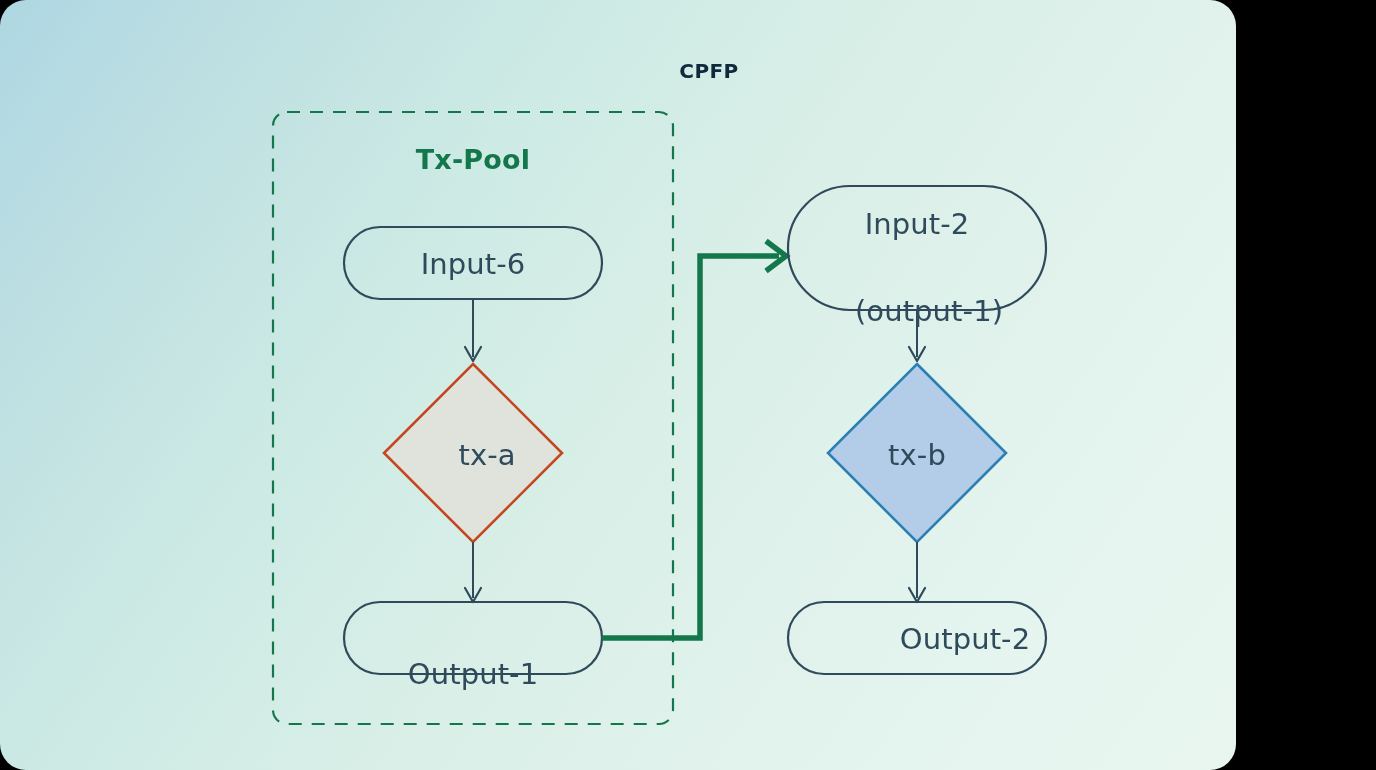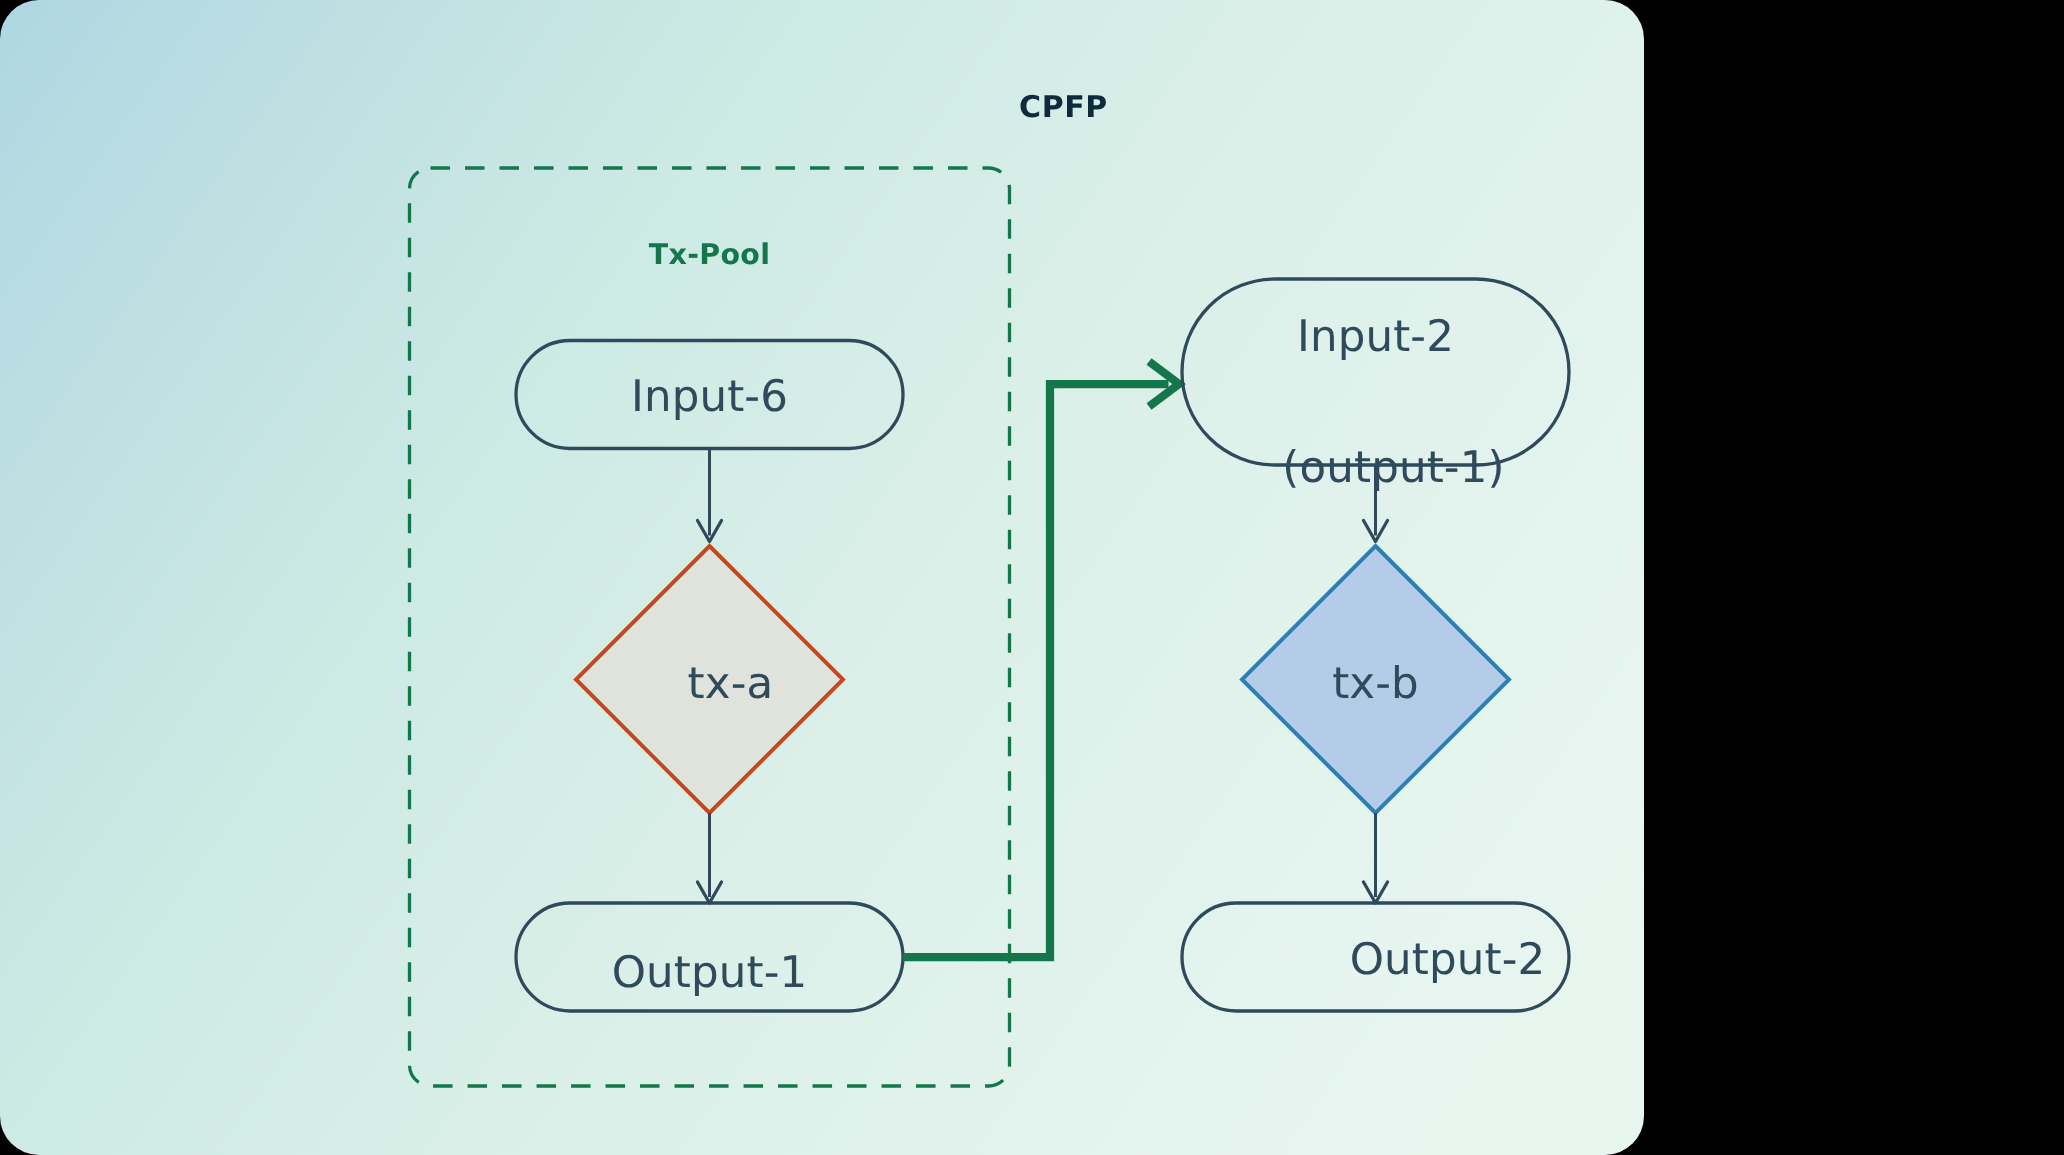--- a/index.html
+++ b/index.html
@@ -8,21 +8,21 @@
     background: #000000;
   }
   body {
     width: 1376px;
     height: 770px;
     overflow: hidden;
     font-family: "DejaVu Sans", "Liberation Sans", sans-serif;
   }
   #canvas {
     position: relative;
-    width: 1096px;
+    width: 1236px;
     height: 770px;
     border-radius: 26px;
     overflow: hidden;
     background: linear-gradient(125deg,
         #aed7e3 0%,
         #bfe0e2 16%,
         #cdeae4 33%,
         #d9efe8 52%,
         #e1f2ec 70%,
         #e6f5ef 86%,
@@ -51,23 +51,23 @@
     top: 71px;
     transform: translate(-50%, -50%);
     font-size: 20px;
     font-weight: bold;
     color: #0e2a3c;
     letter-spacing: 0.4px;
   }
   #subgraph-title {
     position: absolute;
     left: 473px;
-    top: 170px;
+    top: 159px;
     transform: translate(-50%, -50%);
-    font-size: 19px;
+    font-size: 27px;
     font-weight: bold;
     color: #13774b;
     letter-spacing: 0.2px;
   }
 </style>
 </head>
 <body>
 
 <div id="canvas">
 
@@ -104,21 +104,21 @@
   </svg>
 
   <div id="title">CPFP</div>
 
   <div id="subgraph-title">Tx-Pool</div>
 
   <div class="txt node-label" style="left:473px; top:264px;">Input-6</div>
 
   <div class="txt node-label" style="left:473px; top:455px;margin-left:14px;">tx-a</div>
 
-  <div class="txt node-label" style="left:473px; top:648px;">Output-1</div>
+  <div class="txt node-label" style="left:473px; top:674px;">Output-1</div>
 
   <div class="txt node-label" style="left:917px; top:224px;">Input-2</div>
 
   <div class="txt node-label" style="left:929px; top:272px;margin-top:39px;">(output-1)</div>
 
   <div class="txt node-label" style="left:917px; top:455px;">tx-b</div>
 
   <div class="txt node-label" style="left:965px; top:639px;">Output-2</div>
 
 </div>

